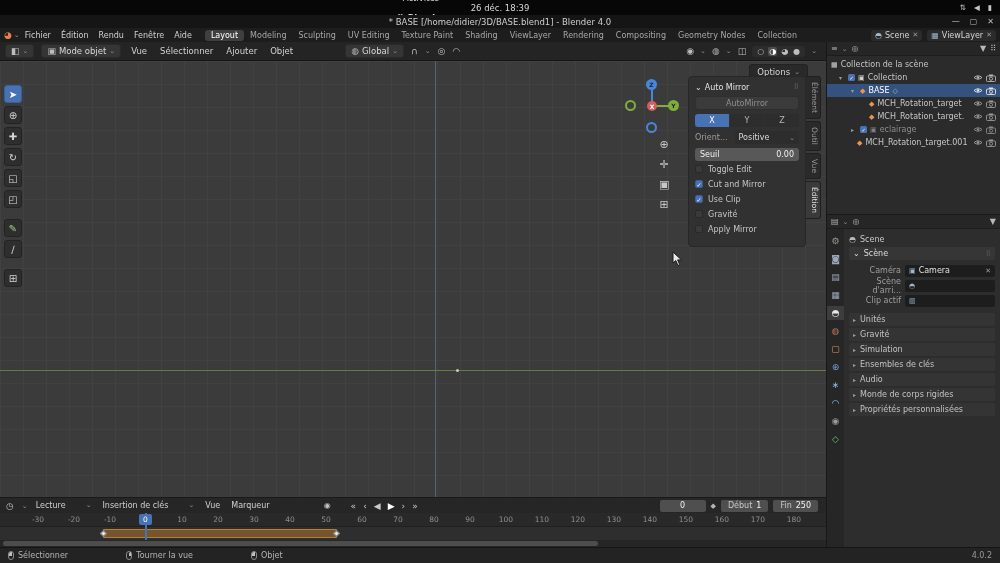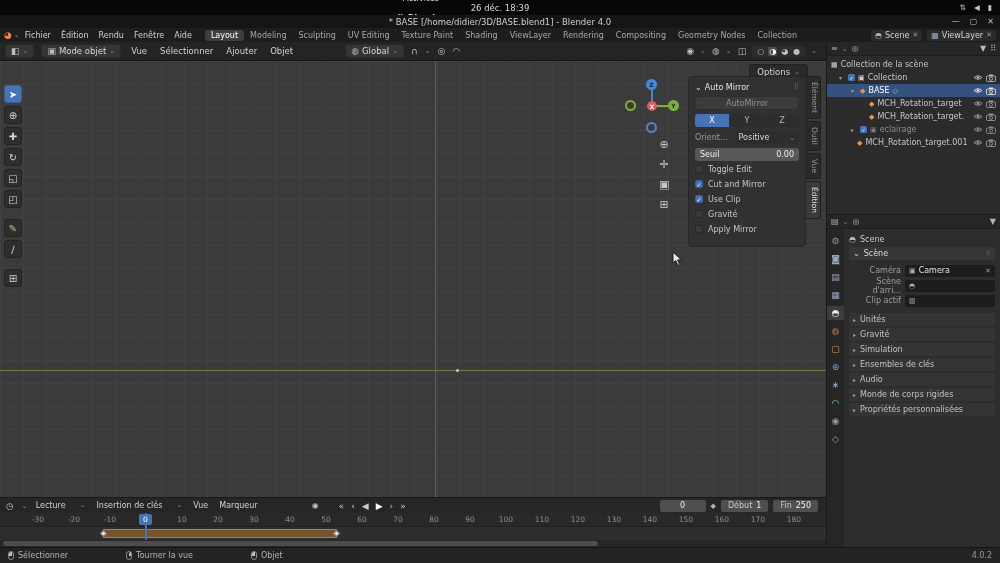--- a/index.html
+++ b/index.html
@@ -115,21 +115,21 @@
 .ffield{flex:1;height:12px;background:#1d1d1d;border-radius:2px;display:flex;align-items:center;gap:3px;padding:0 4px;color:#e0e0e0}
 .ffield .ic{color:#9fb6cc;font-size:7px}
 .ffield .xx{margin-left:auto;color:#9a9a9a;font-size:7px}
 .secgap{height:5px}
 .colsec{height:13px;background:#343434;border-radius:2px;display:flex;align-items:center;gap:4px;padding:0 4px;color:#c3c3c3;margin-bottom:2px}
 .colsec .disc{color:#9a9a9a;font-size:6px}
 
 .timeline{height:50px;display:flex;flex-direction:column}
 .tl-hdr{height:16px;background:#262626;border-top:1px solid #1a1a1a;display:flex;align-items:center;gap:8px;padding:0 6px;font-size:8px}
 .tl-menus{display:flex;gap:11px;color:#d0d0d0;align-items:center}
-.mn{display:flex;gap:14px;}
+.mn{display:flex;gap:20px;}
 .rec{margin-left:46px;color:#c2c2c2;font-size:8px;display:flex;gap:4px}
 .transport{display:flex;gap:7px;align-items:center;color:#c9c9c9;font-size:9px;margin-left:12px}
 .transport .play{color:#fff}
 .tl-right{margin-left:auto;display:flex;gap:5px;align-items:center;padding-right:2px}
 .tl-field{background:#4f4f4f;border-radius:2px;height:12px;display:flex;align-items:center;justify-content:center;padding:0 7px;color:#f2f2f2;gap:4px;font-size:8px}
 .tl-field .fl{color:#c9c9c9}
 .tl-frame{min-width:46px}
 .keybtn{color:#b5b5b5;font-size:7px}
 .tl-body{position:relative}
 .ruler{height:14px;background:#292929;display:flex;padding-left:20px;font-size:7.5px;color:#8f8f8f;border-bottom:1px solid #202020}

